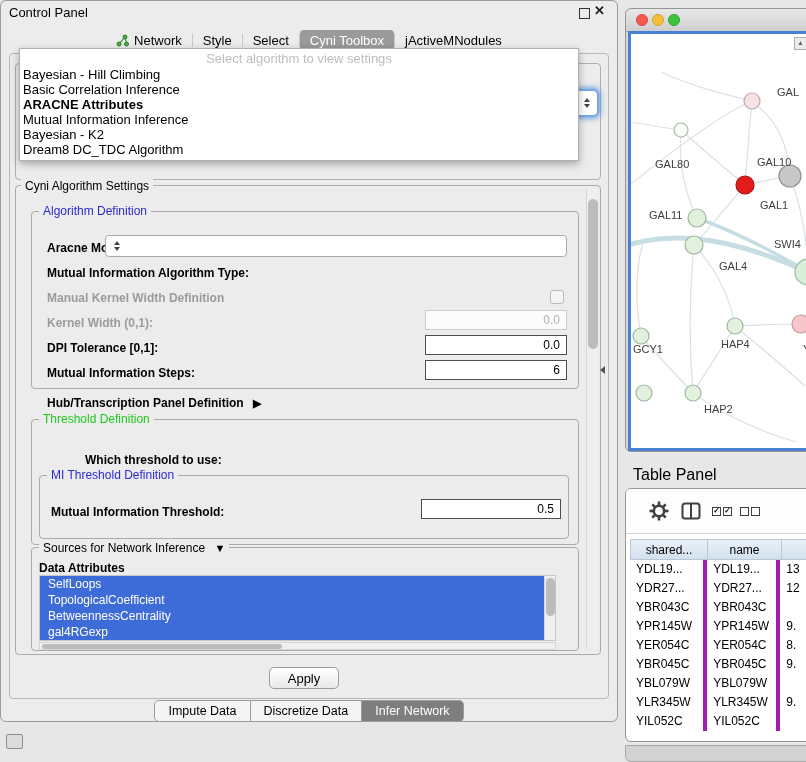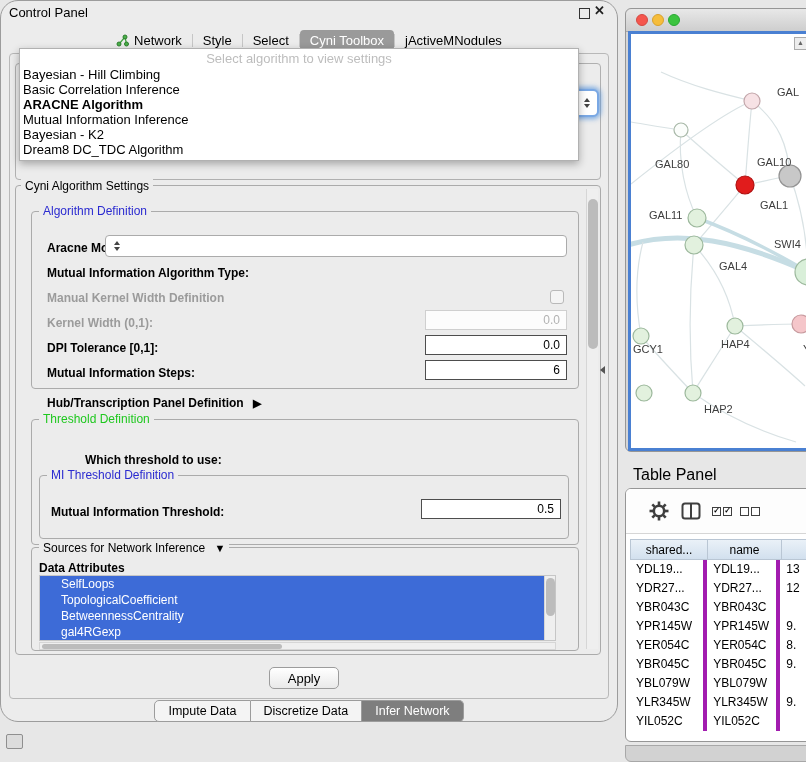--- a/index.html
+++ b/index.html
@@ -1,18 +1,18 @@
 <!DOCTYPE html>
 <html style="--accent-blue: #2a2ad0; --accent-green: #1ec81e; --selection-blue: #3d6bd7; --view-border: #4a80d2;"><head>
 <meta charset="utf-8">
 <style>
   html,body{margin:0;padding:0}
   #app{position:relative;width:806px;height:762px;background:#e7e7e7;font-family:"Liberation Sans",sans-serif;overflow:hidden;color:#000}
   
-  .cp-window{position:absolute;left:0;top:8;width:618px;height:722px;background:#ececec;border:1px solid #9c9c9c;border-radius:18px;box-sizing:border-box}
+  .cp-window{position:absolute;left:0;top:8;width:618px;height:722px;background:#ececec;border:1px solid #9c9c9c;border-radius:6px;box-sizing:border-box}
   .cp-title{position:absolute;left:8px;top:4px;font-size:13px}
   .float-btn{position:absolute;left:578px;top:7px;width:9px;height:9px;border:1.5px solid #333}
   .close-btn{position:absolute;left:593px;top:2px;font-size:13px;font-weight:bold;color:#222}
   .tabbar{position:absolute;left:0;right:0;top:29px;display:flex;justify-content:center;align-items:stretch}
   .tab{display:flex;align-items:center;gap:5px;padding:3px 10px;font-size:13px;border-radius:4px;white-space:nowrap}
   .tab.selected{background:#9a9a9a;color:#fff}
   .tab-sep{width:1px;background:#c6c6c6;margin:4px 0}
   .inner-panel{position:absolute;left:8px;top:52px;width:600px;height:646px;border:1px solid #b8b8b8;border-radius:4px;background:#ececec;box-sizing:border-box}
   
   .hidden-gbox{position:absolute;left:14px;top:62px;width:584px;height:115px;border:1px solid #b0b0b0;border-radius:4px}
@@ -35,21 +35,21 @@
   .tri-up{width:0;height:0;border-left:3.5px solid transparent;border-right:3.5px solid transparent;border-bottom:4.5px solid #444}
   .tri-down{width:0;height:0;border-left:3.5px solid transparent;border-right:3.5px solid transparent;border-top:4.5px solid #444}
   
   .field{position:absolute;box-sizing:border-box;background:#fff;border:1px solid #c4c4c4;font-size:12px;text-align:right;padding:0 6px;font-family:inherit;color:#000}
   .field.strong{border:1px solid #4d4d4d}
   .field.disabled{color:#b2b2b2;border-color:#cfcfcf;background:#fcfcfc}
   .cb{position:absolute;width:14px;height:14px;background:#f4f4f4;border:1px solid #b9b9b9;border-radius:3px;box-sizing:border-box}
   .exp-icon{font-size:11px;margin-left:6px}
   
   .attr-list{position:absolute;background:#fff;border:1px solid #c6c6c6;overflow:hidden;box-sizing:border-box}
-  .attr-item{height:16px;line-height:16px;background:var(--selection-blue);color:#fff;font-size:12px;padding-left:21px;white-space:nowrap}
+  .attr-item{height:16px;line-height:16px;background:var(--selection-blue);color:#fff;font-size:12px;padding-left:8px;white-space:nowrap}
   .vtrack{position:absolute;background:#efefef;border-left:1px solid #d6d6d6;box-sizing:border-box}
   .vthumb{position:absolute;left:1px;background:#bcbcbc;border-radius:5px}
   .htrack{position:absolute;background:#efefef;border:1px solid #d6d6d6;box-sizing:border-box}
   .hthumb{position:absolute;top:1px;height:5px;background:#bcbcbc;border-radius:3px}
   .btn{position:absolute;display:flex;align-items:center;justify-content:center;background:linear-gradient(#ffffff,#e9e9e9);border:1px solid #9c9c9c;border-radius:5px;font-size:13px;box-sizing:border-box}
   
   .btabbar{position:absolute;left:0;right:0;top:699px;display:flex;justify-content:center}
   .btab{padding:3px 13px;font-size:12.5px;border:1px solid #9c9c9c;border-left:none;background:#f4f4f4;display:flex;align-items:center;white-space:nowrap}
   .btab:first-child{border-left:1px solid #9c9c9c;border-radius:5px 0 0 5px}
   .btab:last-child{border-radius:0 5px 5px 0}
@@ -124,21 +124,21 @@
           <span class="tri-up"></span>
           <span class="tri-down"></span>
         </span>
     </div>
 
     <div class="popup">
       <div class="popup-ph">Select algorithm to view settings</div>
       <div id="menu-list">
           <div class="menu-item">Bayesian - Hill Climbing</div>
           <div class="menu-item">Basic Correlation Inference</div>
-          <div class="menu-item selected">ARACNE Algorithm</div>
+          <div class="menu-item selected">ARACNE Attributes</div>
           <div class="menu-item">Mutual Information Inference</div>
           <div class="menu-item">Bayesian - K2</div>
           <div class="menu-item">Dream8 DC_TDC Algorithm</div>
         </div>
     </div>
 
     <div class="gbox" style="left:14px;top:184px;width:584px;height:468px"></div>
     <span class="legend" style="left:20px;top:178px">Cyni Algorithm Settings</span>
 
     <div class="vtrack" style="left:585px;top:188px;width:12px;height:460px">

